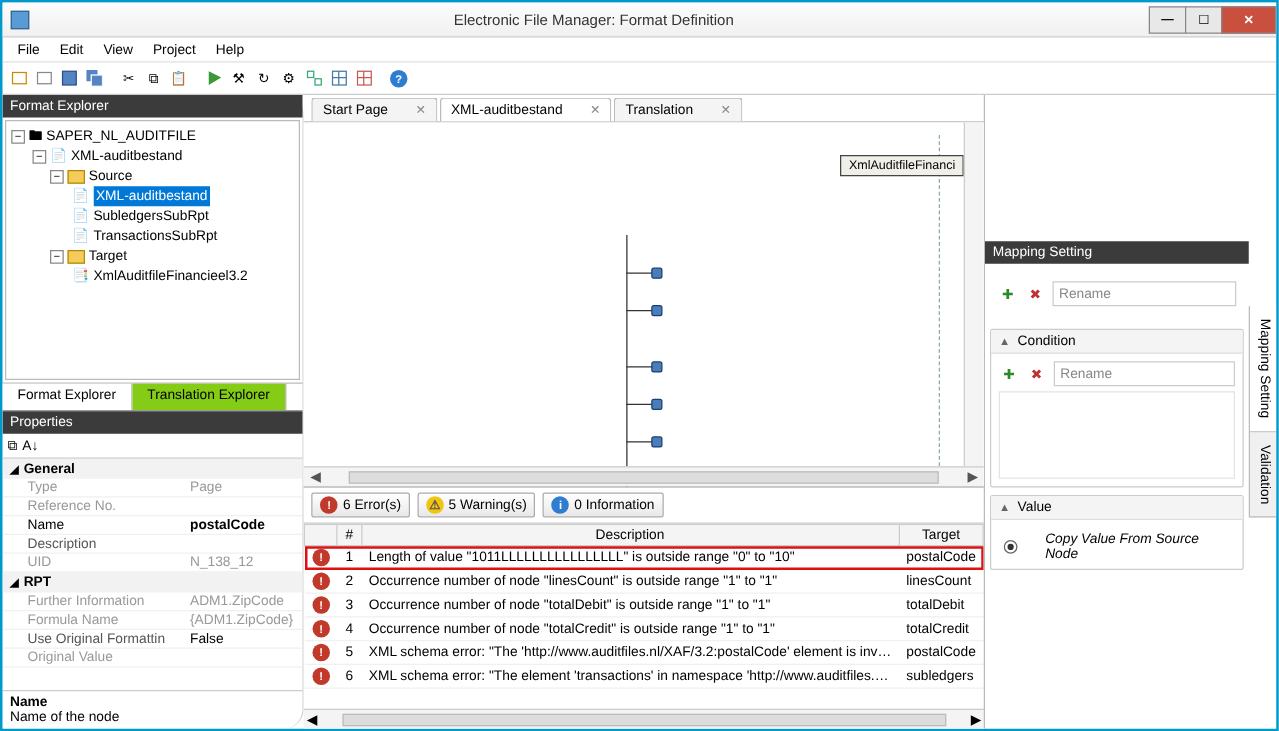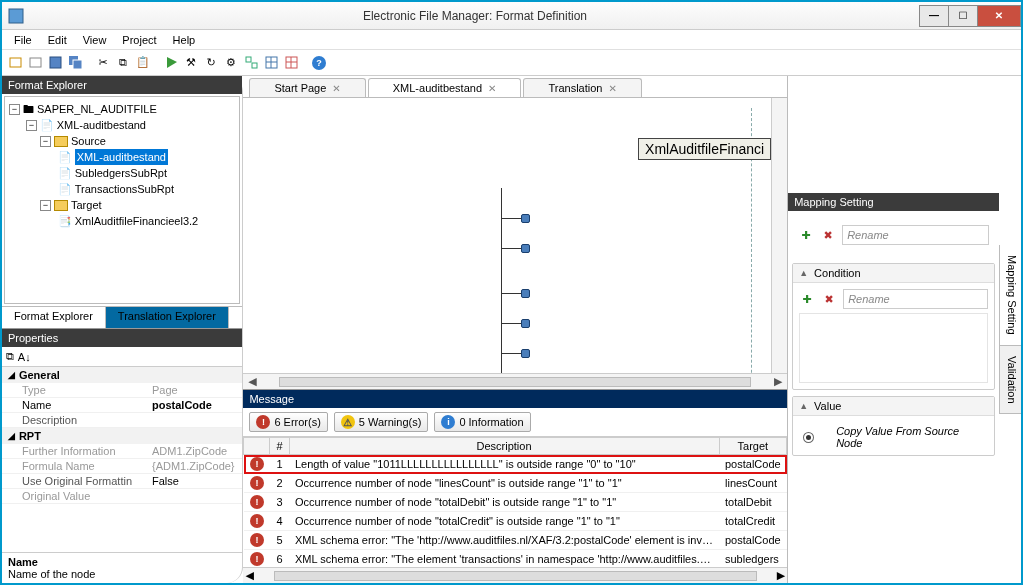--- a/index.html
+++ b/index.html
@@ -99,21 +99,21 @@
     .tree .sel { background: #0078d7; color: #fff; padding: 0 2px; }
     .tree .folder { width: 14px; height: 11px; background: #f5cc5b; border: 1px solid #b58a00; display: inline-block; }
     .explorer-tabs {
       height: 22px;
       display: flex;
       border-top: 1px solid #bbb;
     }
     .explorer-tabs .etab {
       padding: 3px 12px;
       border-right: 1px solid #bbb;
-      background: #0369a1;
+      background: #84cc16;
     }
     .explorer-tabs .etab.active { background: #fff; }
     .props {
       display: flex;
       flex-direction: column;
       height: 255px;
       border-top: 1px solid #999;
     }
     .props-toolbar {
       height: 20px; display: flex; align-items: center; gap: 4px; padding: 2px 4px;
@@ -142,36 +142,36 @@
       display: flex;
       flex-direction: column;
       min-height: 0;
     }
     .doc-tabs {
       height: 22px; display: flex; align-items: flex-end;
       border-bottom: 1px solid #bbb; padding-left: 6px;
       gap: 2px;
     }
     .doc-tab {
-      padding: 3px 24px;
+      padding: 3px 8px;
       border: 1px solid #bbb; border-bottom: none;
       background: #f4f4f4;
-      display: flex; align-items: center; gap: 6px;
+      display: flex; align-items: center; gap: 22px;
       border-radius: 3px 3px 0 0;
       font-size: 11px;
     }
     .doc-tab.active { background: #fff; }
     .doc-tab .x { color: #888; font-size: 10px; }
     .canvas {
       flex: 1; position: relative; overflow: hidden; background: #fff;
     }
     .canvas-right-box {
-      position: absolute; top: 40px; right: 16px;
+      position: absolute; top: 26px; right: 16px;
       border: 1px solid #444; background: #f0f0e8;
-      padding: 2px 6px; font-size: 14px;
+      padding: 2px 6px; font-size: 10px;
     }
     .canvas-line-v {
       position: absolute; top: 10px; right: 35px; width: 0;
       border-left: 1px dashed #8aa;
       height: 300px;
     }
     .canvas-stem {
       position: absolute; top: 90px; left: 258px;
       width: 0; border-left: 1px solid #333; height: 220px;
     }
@@ -247,21 +247,21 @@
       display: flex; align-items: center; gap: 6px; padding: 3px 6px;
       background: #f4f4f4; border-bottom: 1px solid #ddd;
     }
     .sec-hdr .chev { color: #666; font-size: 9px; }
     .sec-body { padding: 6px; }
     .rename-row {
       display: flex; align-items: center; gap: 6px; margin-bottom: 4px;
     }
     .rename-row .area {
       flex: 1; border: 1px solid #ccc; height: 20px; padding: 2px 4px; color: #888;
-      display: flex; align-items: center; font-style: italic;
+      display: flex; align-items: center;
     }
     .add-ico, .del-ico {
       width: 16px; height: 16px; display: inline-flex; align-items: center; justify-content: center;
     }
     .add-ico { color: #2a8a2a; }
     .del-ico { color: #b33; }
     .radio-row { display: flex; align-items: center; gap: 22px; margin: 3px 0 0 4px; font-style: italic; }
     .radio-row .r { width: 11px; height: 11px; border: 1px solid #666; border-radius: 50%; display: inline-block; position: relative; }
     .radio-row .r.on::after { content:''; width:5px; height:5px; background:#333; border-radius:50%; position:absolute; top:2px; left:2px; }
     .side-tabs {
@@ -428,27 +428,35 @@
       </div>
       <div class="props-body">
         <div class="prop-cat">
             <span class="tri">◢</span>
             <span>General</span>
           </div>
         <div class="prop-row dim">
             <span class="k">Type</span>
             <span class="kv">Page</span>
           </div>
+        <div class="prop-row dim">
+            <span class="k">Reference No.</span>
+            <span class="kv"></span>
+          </div>
         <div class="prop-row bold">
             <span class="k" style="color:#000">Name</span>
             <span class="kv">postalCode</span>
           </div>
         <div class="prop-row">
             <span class="k">Description</span>
             <span class="kv"></span>
+          </div>
+        <div class="prop-row dim">
+            <span class="k">UID</span>
+            <span class="kv">N_138_12</span>
           </div>
         <div class="prop-cat">
             <span class="tri">◢</span>
             <span>RPT</span>
           </div>
         <div class="prop-row dim">
             <span class="k">Further Information</span>
             <span class="kv">ADM1.ZipCode</span>
           </div>
         <div class="prop-row dim">
@@ -498,21 +506,20 @@
       <div class="stub" style="top:285px; left:258px;"></div>
       <div class="canvas-vscroll"></div>
       <div class="canvas-scroll">
         <span class="arrow">◀</span>
         <span style="flex:1; background:#ddd; height:10px; margin:0 20px; border:1px solid #bbb;"></span>
         <span class="arrow">▶</span>
       </div>
     </div>
 
     <div class="message-panel">
-      <div class="panel-header" style="background:#002a5c">Message</div>
       <div class="msg-toolbar">
         <div class="msg-btn">
             <span class="ico-circle ico-err">!</span>
             <span>6 Error(s)</span>
           </div>
         <div class="msg-btn">
             <span class="ico-circle ico-warn">⚠</span>
             <span>5 Warning(s)</span>
           </div>
         <div class="msg-btn">

